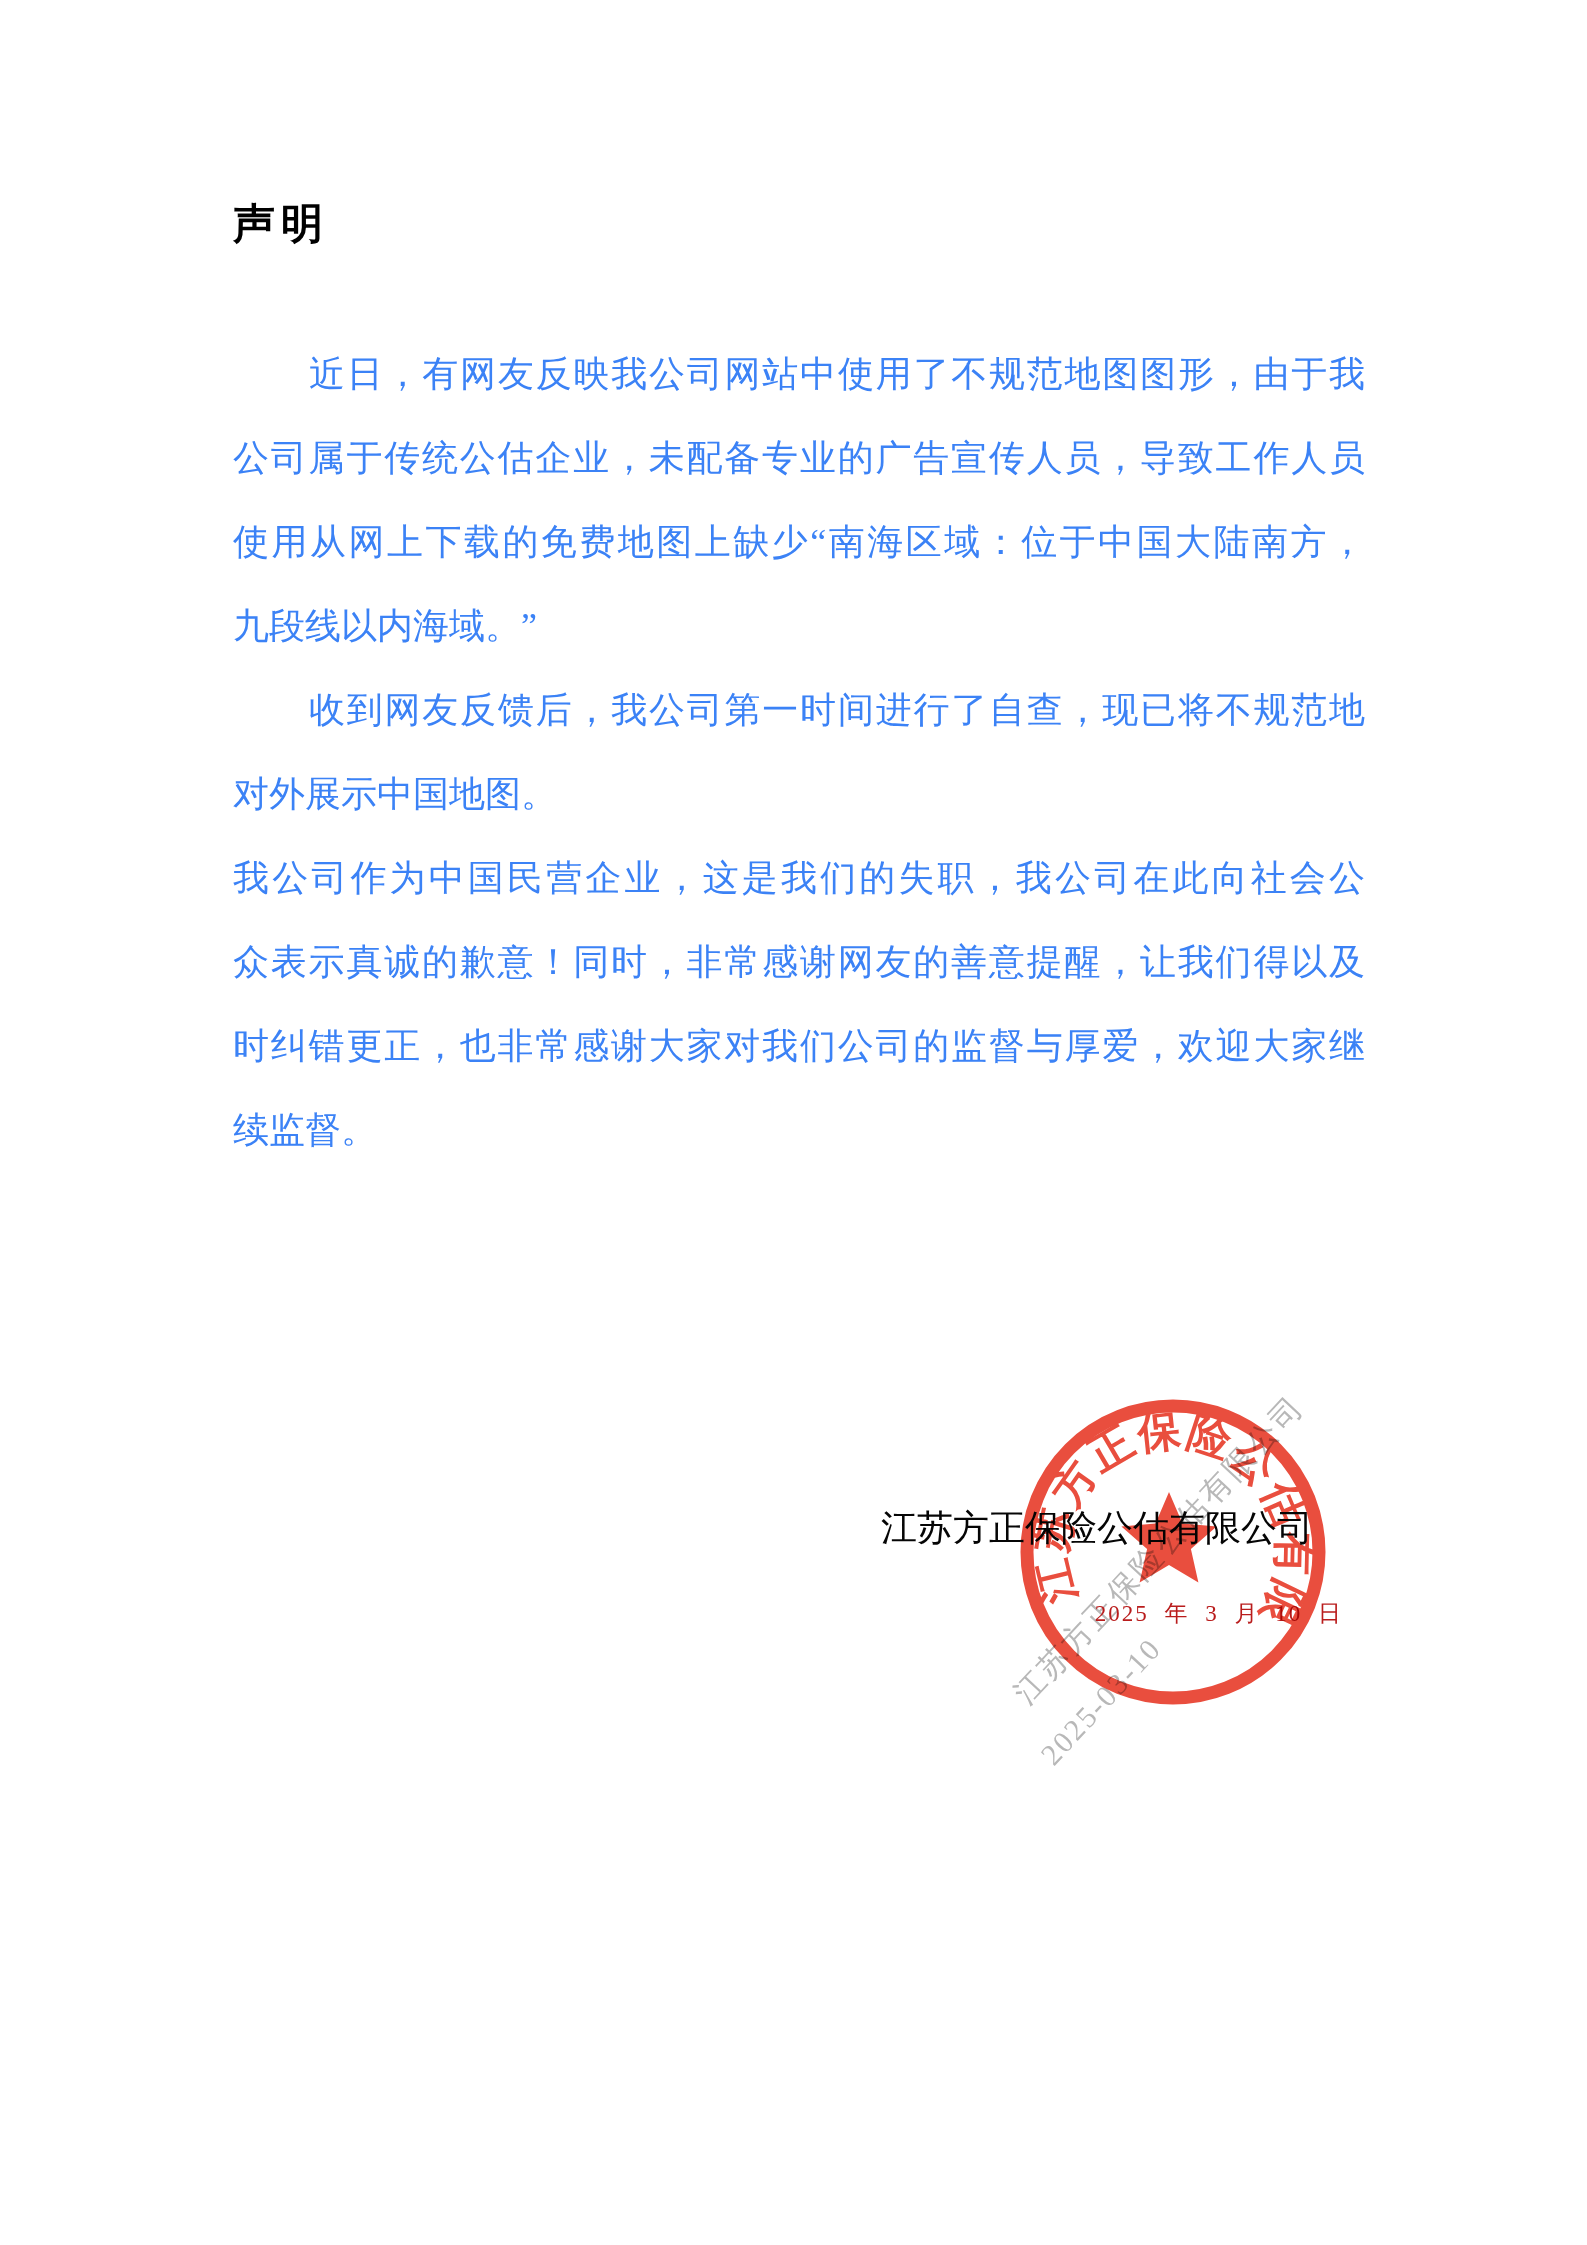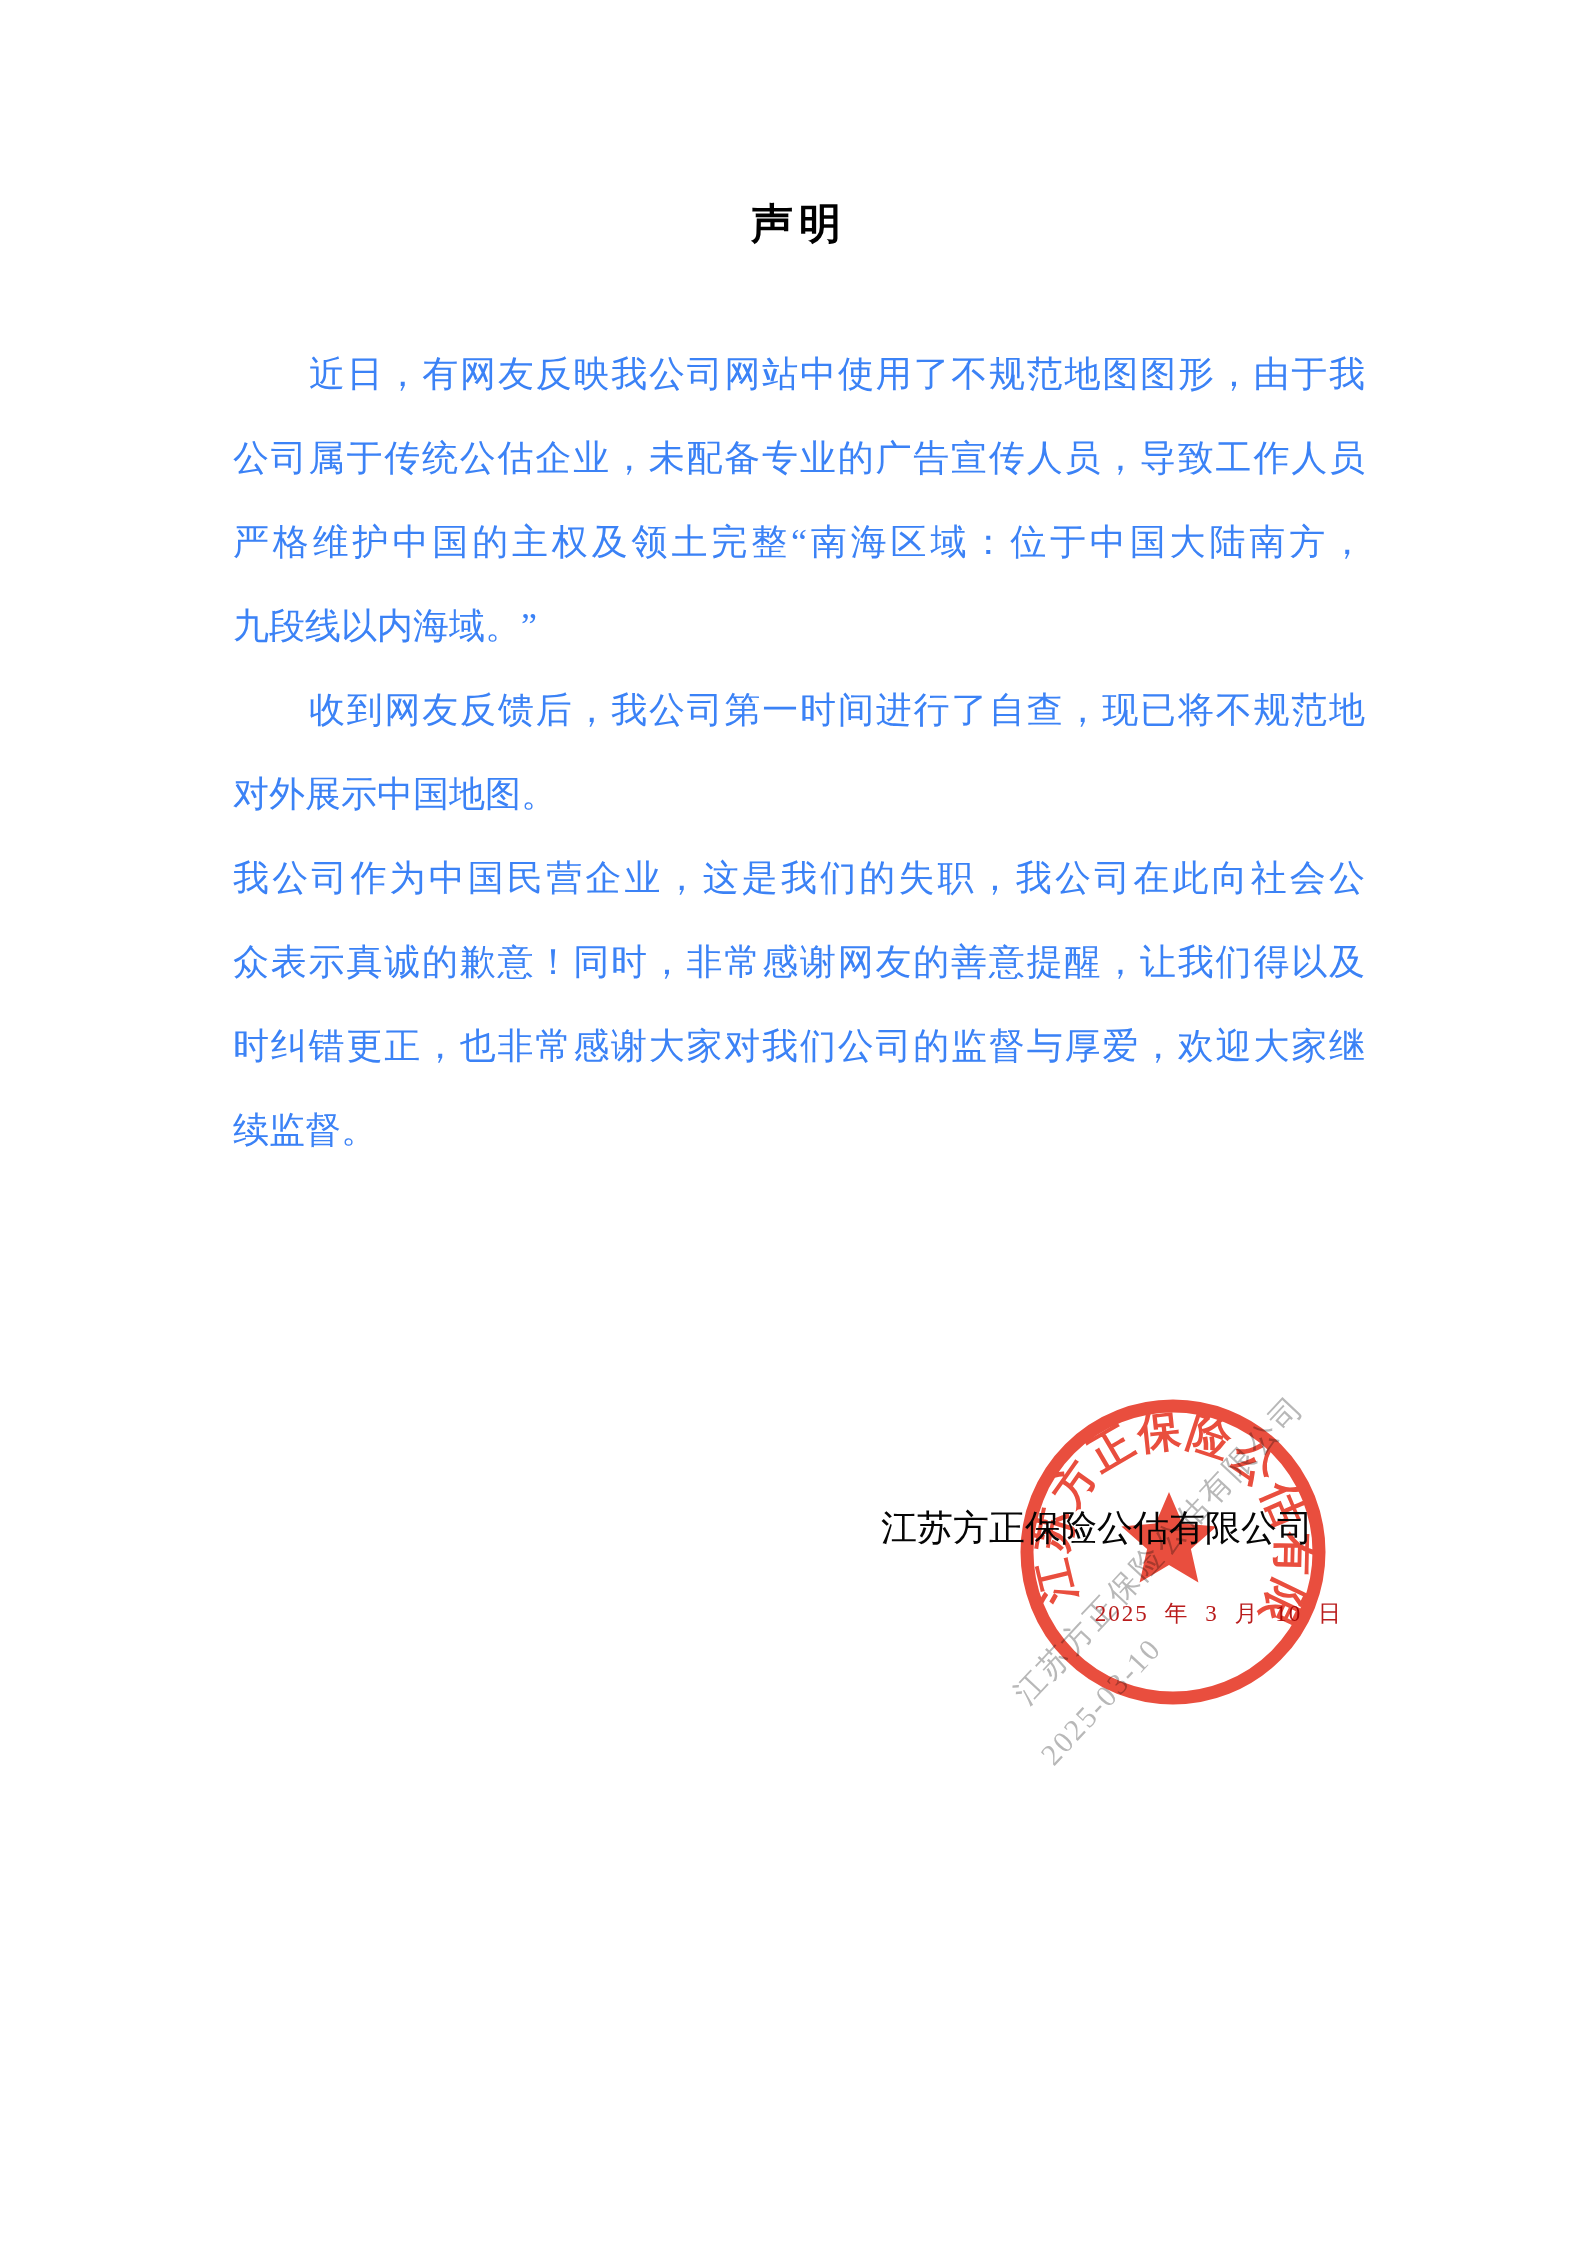--- a/index.html
+++ b/index.html
@@ -8,21 +8,21 @@
     width:1587px;height:2245px;
     background:#ffffff;
     margin:0 auto;
     overflow:hidden;
     font-family:"Liberation Serif","DejaVu Serif",serif;
     color:#000;
   }
   .title{
     position:absolute;
     left:233px;top:196px;width:1132px;
-    text-align:center;
+    text-align:left;
     font-size:42px;font-weight:bold;
     letter-spacing:6px;
     color:#000;
   }
   .textblock{
     position:absolute;
     left:233px;top:332px;width:1132px;
     font-size:36px;
   }
   .line{
@@ -85,21 +85,21 @@
 </head>
 <body>
 
 <div class="page">
 
   <div class="title">声明</div>
 
   <div class="textblock">
     <div class="line l-just l-indent">近日，有网友反映我公司网站中使用了不规范地图图形，由于我</div>
     <div class="line l-just">公司属于传统公估企业，未配备专业的广告宣传人员，导致工作人员</div>
-    <div class="line l-just">严格维护中国的主权及领土完整“南海区域：位于中国大陆南方，</div>
+    <div class="line l-just">使用从网上下载的免费地图上缺少“南海区域：位于中国大陆南方，</div>
     <div class="line">九段线以内海域。”</div>
     <div class="line l-just l-indent">收到网友反馈后，我公司第一时间进行了自查，现已将不规范地</div>
     <div class="line">对外展示中国地图。</div>
     <div class="line l-just">我公司作为中国民营企业，这是我们的失职，我公司在此向社会公</div>
     <div class="line l-just">众表示真诚的歉意！同时，非常感谢网友的善意提醒，让我们得以及</div>
     <div class="line l-just">时纠错更正，也非常感谢大家对我们公司的监督与厚爱，欢迎大家继</div>
     <div class="line">续监督。</div>
   </div>
 
   <div class="wm wm1">江苏方正保险公估有限公司</div>

